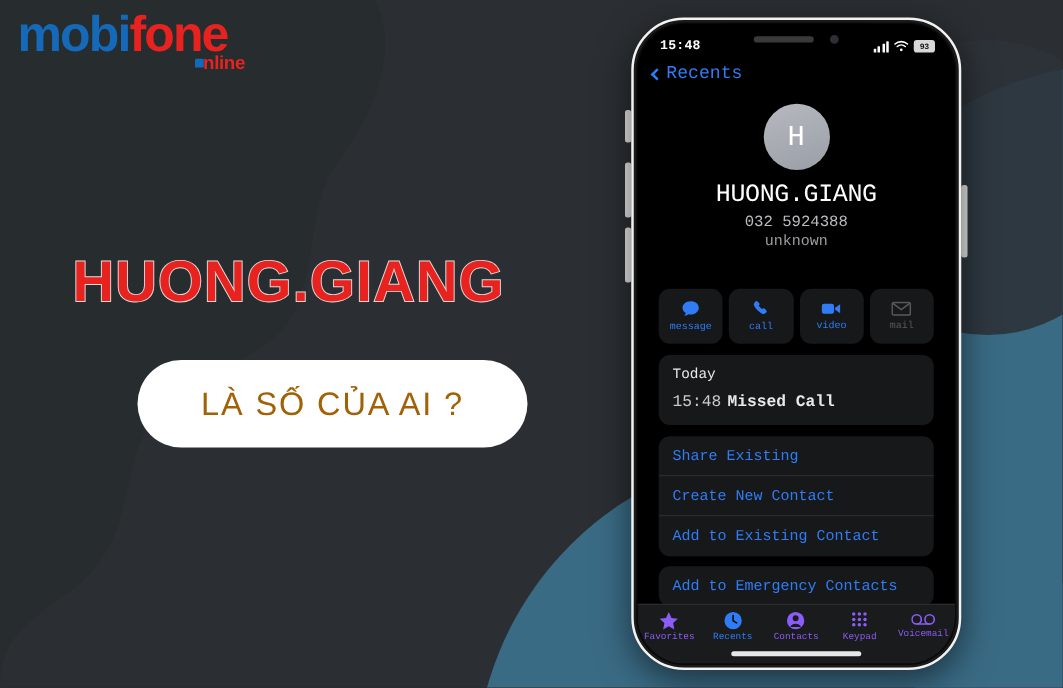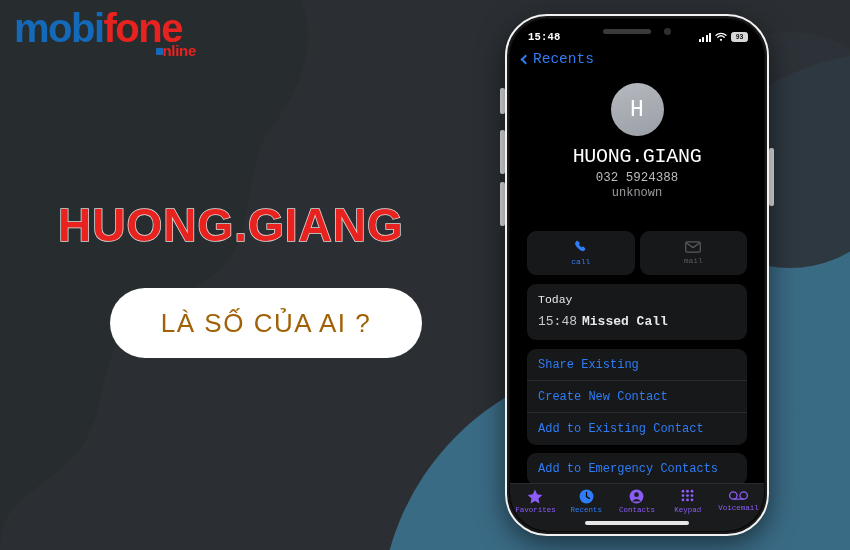--- a/index.html
+++ b/index.html
@@ -269,24 +269,37 @@
 
     <div id="contact-header">
       <div id="avatar">H</div>
       <div id="contact-name">HUONG.GIANG</div>
       <div id="contact-number">032 5924388</div>
       <div id="contact-label">unknown</div>
     </div>
 
     <div id="actions">
       <div class="act">
+        <svg width="15" height="14" viewBox="0 0 16 15">
+          <path d="M8 1C4.1 1 1 3.5 1 6.6c0 1.8 1.1 3.4 2.8 4.4-.1.9-.6 2-1.2 2.7 1.4-.2 2.8-.9 3.6-1.5.6.1 1.2.2 1.8.2 3.9 0 7-2.5 7-5.8S11.9 1 8 1z" fill="#2f7cf6"></path>
+        </svg>
+        <span class="act-label">message</span>
+      </div>
+      <div class="act">
         <svg width="14" height="14" viewBox="0 0 16 16">
           <path d="M4.2 1.2c-.5-.4-1.2-.3-1.6.2L1.5 3c-.4.5-.5 1.2-.2 1.8 1.5 3.4 4.5 6.4 7.9 7.9.6.3 1.3.2 1.8-.2l1.6-1.1c.5-.4.6-1.1.2-1.6L11.3 8c-.4-.5-1.1-.6-1.6-.3l-1 .6c-1.2-.8-2.2-1.8-3-3l.6-1c.3-.5.2-1.2-.3-1.6L4.2 1.2z" fill="#2f7cf6"></path>
         </svg>
         <span class="act-label">call</span>
+      </div>
+      <div class="act">
+        <svg width="16" height="12" viewBox="0 0 18 12">
+          <rect x="0.5" y="1.5" width="11" height="9" rx="2" fill="#2f7cf6"></rect>
+          <path d="M12.5 5 L17 2 V10 L12.5 7 Z" fill="#2f7cf6"></path>
+        </svg>
+        <span class="act-label">video</span>
       </div>
       <div class="act disabled">
         <svg width="16" height="12" viewBox="0 0 18 13">
           <rect x="0.8" y="0.8" width="16.4" height="11.4" rx="1.6" fill="none" stroke="#59595c" stroke-width="1.4"></rect>
           <path d="M1.4 1.6 L9 7.2 L16.6 1.6" fill="none" stroke="#59595c" stroke-width="1.4"></path>
         </svg>
         <span class="act-label">mail</span>
       </div>
     </div>
 

